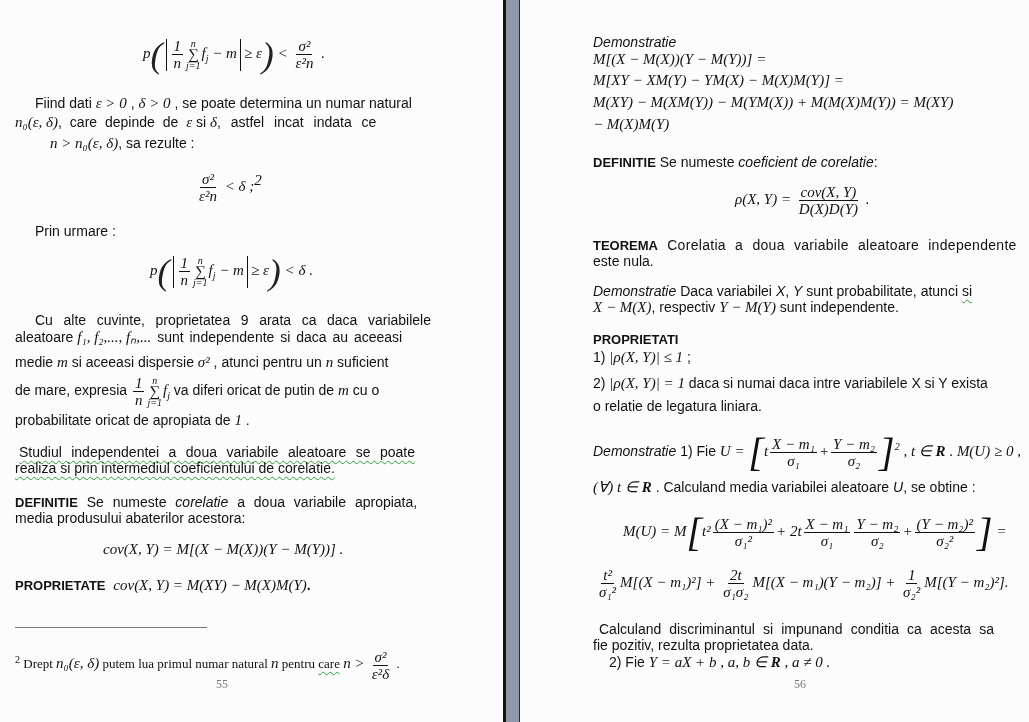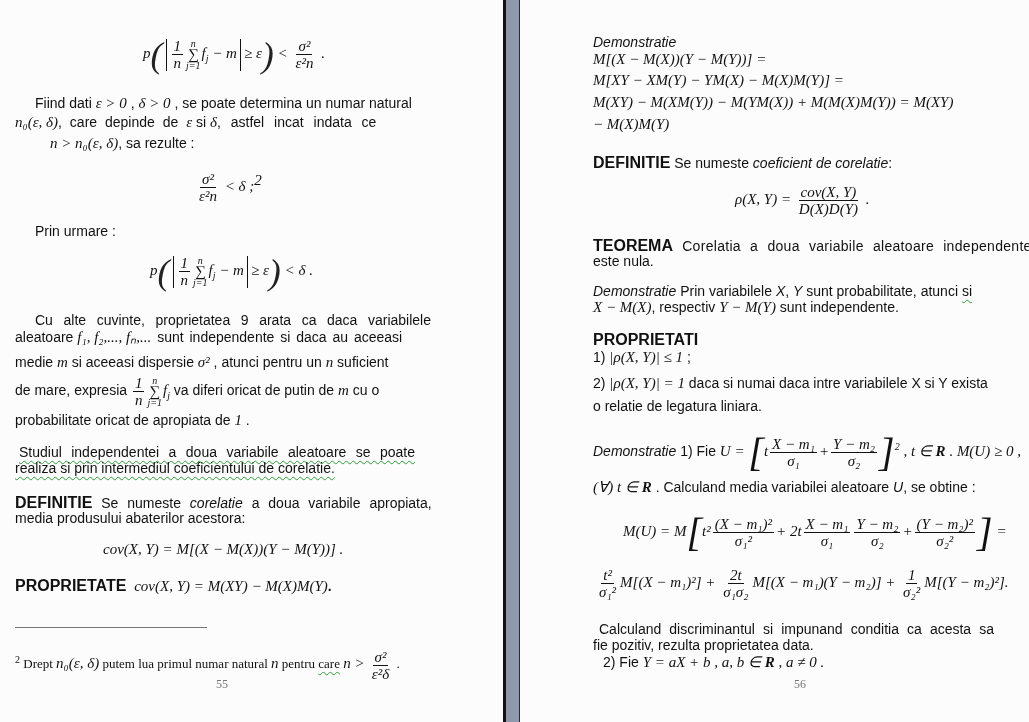--- a/index.html
+++ b/index.html
@@ -7,21 +7,21 @@
   .page { position:absolute; top:0; height:722px; background:#fcfcfc; }
   #page-left { left:0; width:503px; }
   #page-right { left:520px; width:509px; }
   .divider-dark { position:absolute; left:503px; top:0; width:3px; height:722px; background:#111318; }
   .divider-gray { position:absolute; left:506px; top:0; width:13px; height:722px; background:#9098ac; }
   .divider-line { position:absolute; left:519px; top:0; width:1px; height:722px; background:#2a2c33; }
   .ln { position:absolute; font-size:14px; line-height:17px; white-space:nowrap; }
   .just { text-align:justify; text-align-last:justify; white-space:normal; }
   .m { font-family:"Liberation Serif", serif; font-style:italic; font-size:15px; }
   .mr { font-family:"Liberation Serif", serif; font-size:15px; }
-  .b { font-weight:bold; font-size:16px; }
+  .b { font-weight:bold; font-size:13px; }
   .it { font-style:italic; }
   .sq { text-decoration: underline wavy #2e9e3a; text-decoration-thickness:1px; text-underline-offset:3px; }
   .frac { display:inline-flex; flex-direction:column; align-items:center; vertical-align:middle; margin:0 2px; }
   .frac .num { border-bottom:1px solid #111; padding:0 2px; line-height:16px; }
   .frac .den { padding:0 2px; line-height:16px; }
   .sum { display:inline-flex; flex-direction:column; align-items:center; vertical-align:middle; font-size:10px; line-height:9px; margin:0 1px; }
   .sum .sig { font-size:15px; line-height:13px; font-style:normal; }
   .bigp { font-family:"Liberation Serif", serif; font-size:36px; font-weight:100; vertical-align:middle; line-height:30px; color:#222; }
   .bar { display:inline-block; width:1px; height:32px; background:#111; vertical-align:middle; margin:0 3px; }
   .brk { font-family:"Liberation Serif", serif; font-size:40px; vertical-align:middle; line-height:30px; font-weight:100; }
@@ -148,21 +148,21 @@
         <span class="den">D(X)D(Y)</span>
       </span> <span>.</span>
   </div>
 
   <div class="ln" style="left:73px; top:237px; width:415px;">
     <span class="b">TEOREMA</span><span style="word-spacing:5px; letter-spacing:0.3px;">   Corelatia  a  doua  variabile  aleatoare  independente</span>
   </div>
   <div class="ln" style="left:73px; top:253px;">este nula.</div>
 
   <div class="ln" style="left:73px; top:283px;">
-    <span class="it">Demonstratie</span><span> Prin variabilele </span><span class="it">X</span><span>, </span><span class="it">Y</span><span> sunt probabilitate, atunci </span><span class="sq">si</span>
+    <span class="it">Demonstratie</span><span> Daca variabilei </span><span class="it">X</span><span>, </span><span class="it">Y</span><span> sunt probabilitate, atunci </span><span class="sq">si</span>
   </div>
   <div class="ln" style="left:73px; top:299px;">
     <span class="m">X − M(X)</span><span>, respectiv </span><span class="m">Y − M(Y)</span><span>  sunt independente.</span>
   </div>
 
   <div class="ln b" style="left:73px; top:331px;">PROPRIETATI</div>
   <div class="ln" style="left:73px; top:349px;">
     <span>1) </span><span class="m">|ρ(X, Y)| ≤ 1</span><span> ;</span>
   </div>
   <div class="ln" style="left:73px; top:375px;">
@@ -206,18 +206,18 @@
         <span class="num">2t</span>
         <span class="den">σ₁σ₂</span>
       </span><span>M[(X − m₁)(Y − m₂)] +</span> <span class="frac">
         <span class="num">1</span>
         <span class="den">σ₂²</span>
       </span><span>M[(Y − m₂)²].</span>
   </div>
 
   <div class="ln just" style="left:79px; top:621px; width:395px;">Calculand  discriminantul  si  impunand  conditia  ca  acesta  sa</div>
   <div class="ln" style="left:73px; top:637px;">fie pozitiv, rezulta proprietatea data.</div>
-  <div class="ln" style="left:83px; top:654px;">
+  <div class="ln" style="left:89px; top:654px;">
     <span>2) Fie </span><span class="m">Y = aX + b ,  a, b ∈ </span><b class="mr" style="font-style:italic">R</b><span class="m"> ,  a ≠ 0 .</span>
   </div>
 
   <div class="pn" style="left:274px; top:677px;">56</div>
 </div>
 
 </body></html>

